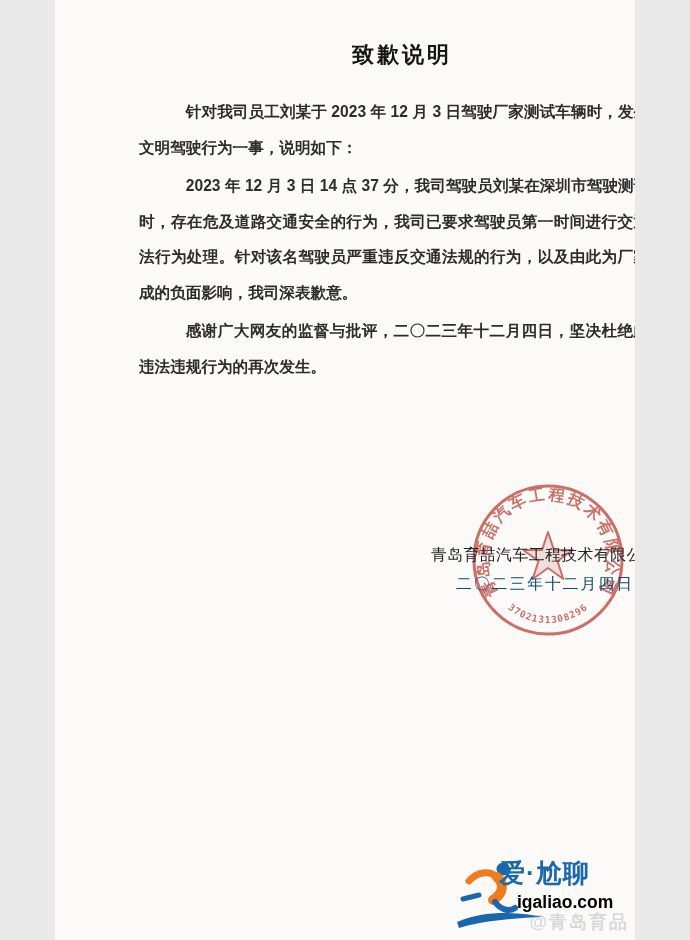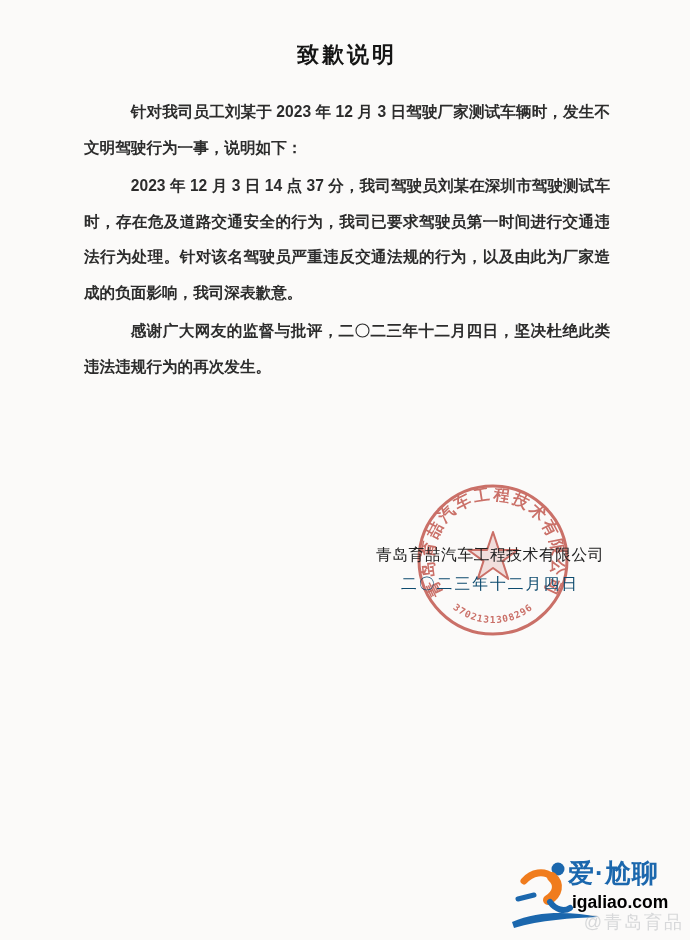--- a/index.html
+++ b/index.html
@@ -1,17 +1,17 @@
 <!DOCTYPE html>
 <html><head>
 <meta charset="utf-8">
 <style>
   html,body{margin:0;padding:0;background:#e9e9e9;}
   .page{
-    position:relative;width:690px;height:940px;margin:0 auto;
+    position:relative;width:580px;height:940px;margin:0 auto;
     background:#fbfaf9;overflow:hidden;
     font-family:"Liberation Sans","DejaVu Sans",sans-serif;
   }
   
   .doc{position:absolute;left:84px;top:40px;width:526px;}
   .doc-title{
     margin:0 0 24px 0;text-align:center;
     font-size:22px;font-weight:bold;letter-spacing:3px;color:#151515;
   }
   .para{
@@ -32,31 +32,31 @@
   }
   .seal-ring{fill:none;stroke:#c04a40;stroke-width:3;}
   .seal-text{fill:#c04a40;font-size:16px;letter-spacing:2.5px;font-weight:bold;
     font-family:"Liberation Sans","DejaVu Sans",sans-serif;}
   .seal-num{fill:#c04a40;font-size:9.5px;letter-spacing:1px;font-weight:bold;
     font-family:"DejaVu Sans Mono","Liberation Mono",monospace;}
   .seal-star{fill:rgba(192,74,64,0.20);stroke:#c04a40;stroke-width:2;stroke-linejoin:round;}
   
   .brand{position:absolute;right:4px;bottom:6px;width:176px;height:82px;z-index:4;}
   .brand-cn{
-    position:absolute;left:58px;top:4px;
+    position:absolute;left:44px;top:4px;
     font-size:26px;font-weight:bold;color:#1b67ad;letter-spacing:1px;white-space:nowrap;
   }
   .brand-url{
     position:absolute;left:62px;top:40px;
     font-size:17.5px;font-weight:bold;color:#000000;white-space:nowrap;
   }
   .runner{position:absolute;left:0;top:2px;}
   .faint-credit{
     position:absolute;right:2px;bottom:0px;
-    font-size:18px;font-weight:normal;letter-spacing:2px;
+    font-size:18px;font-weight:bold;letter-spacing:2px;
     color:rgba(140,146,152,0.32);white-space:nowrap;z-index:1;
   }
 </style>
 </head>
 <body>
 
 <div class="page">
 
   <div class="doc">
     <h1 class="doc-title">致歉说明</h1>

